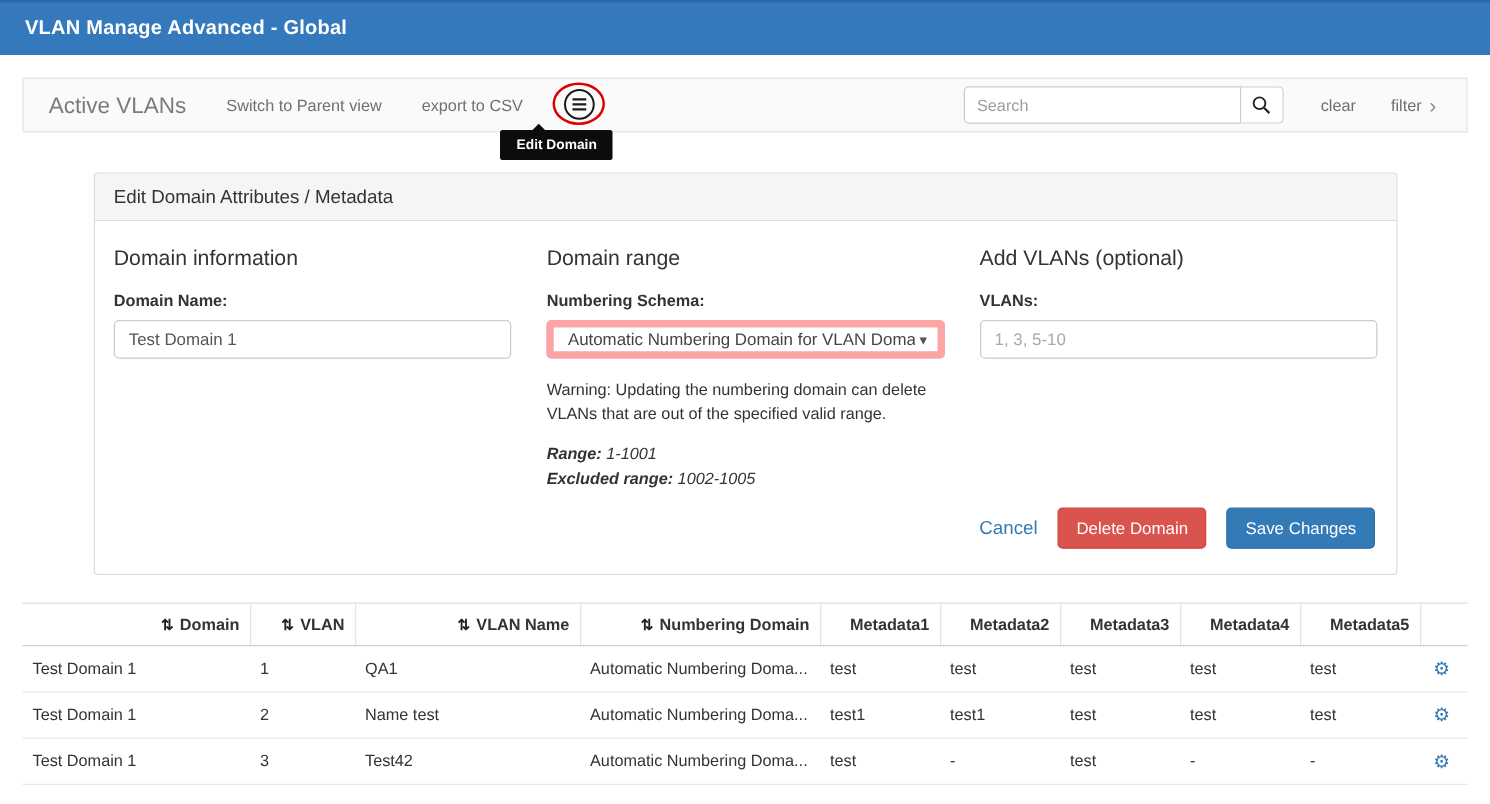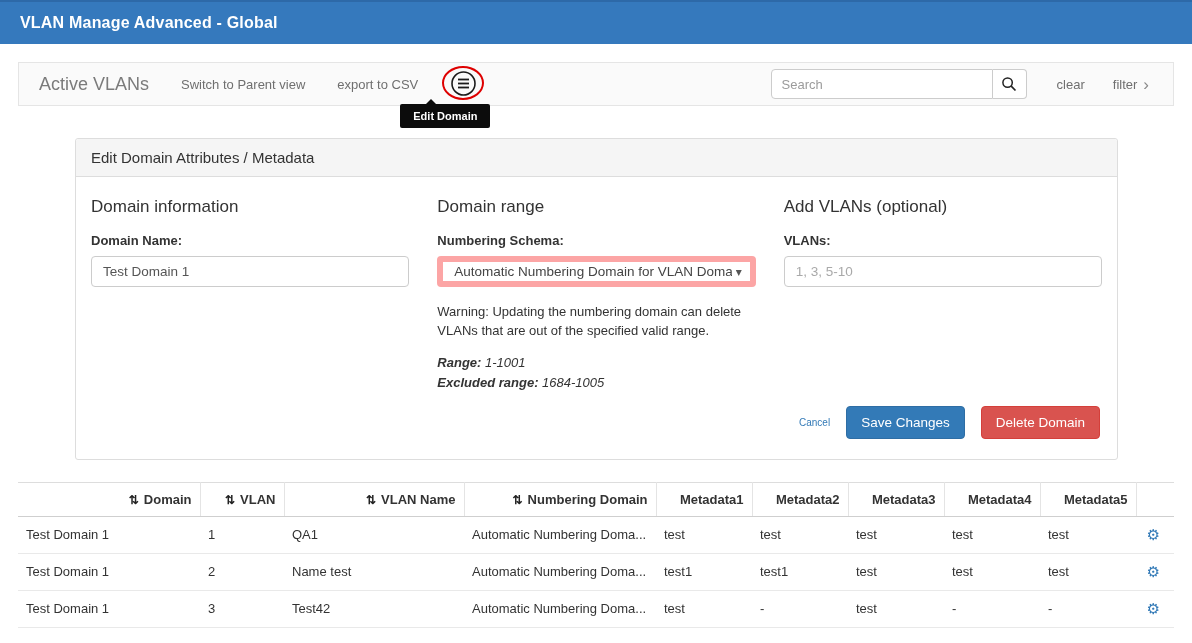--- a/index.html
+++ b/index.html
@@ -56,21 +56,21 @@
          display:flex; align-items:center; justify-content:space-between; cursor:pointer; }
   .sel-text { white-space:nowrap; overflow:hidden; }
   .sel-caret { color:#555; font-size:12px; margin-left:4px; flex:none; }
   .warn { margin-top:16px; font-size:13px; color:#333; line-height:1.45; }
   .range-line { margin-top:14px; font-size:13px; color:#333;font-style:italic; }
   .range-line + .range-line { margin-top:5px; }
   .b { font-weight:700; }
   .note { margin-top:12px; font-size:13px; color:#333; line-height:1.5; }
   .actions { display:flex; justify-content:flex-end; align-items:center; gap:16px;
              margin-top:16px; padding-right:2px; }
-  .cancel { color:#337ab7; font-size:10px; cursor:pointer; text-decoration:none; }
+  .cancel { color:#337ab7; font-size:15px; cursor:pointer; text-decoration:none; }
   .btn { font-size:13.5px; color:#fff; padding:8px 14px; border-radius:4px;
          border:1px solid transparent; cursor:pointer; }
   .btn-danger { background:#d9534f; border-color:#d43f3a; }
   .btn-primary { background:#337ab7; border-color:#2e6da4; }
 
   
   .vlan-table { margin:22px 18px 0; width:1156px; border-collapse:collapse; font-size:13px; }
   .vlan-table th { text-align:right; color:#333; font-weight:700; padding:9px 8px;
                    border-top:1px solid #ddd; border-bottom:1px solid #cfcfcf;
                    white-space:nowrap; }
@@ -143,36 +143,36 @@
           <label class="fld-label">Numbering Schema:</label>
           <div class="sel">
             <span class="sel-text">Automatic Numbering Domain for VLAN Doma</span>
             <span class="sel-caret">▾</span>
           </div>
           <div class="warn">Warning: Updating the numbering domain can delete VLANs that are out of the specified valid range.</div>
           <div class="range-line">
             <span class="b">Range:</span><span> 1-1001</span>
           </div>
           <div class="range-line">
-            <span class="b">Excluded range:</span><span> 1684-1005</span>
+            <span class="b">Excluded range:</span><span> 1002-1005</span>
           </div>
         </div>
 
         <div class="col">
           <div class="col-h">Add VLANs (optional)</div>
           <label class="fld-label">VLANs:</label>
           <input class="txt-input" type="text" placeholder="1, 3, 5-10" style="">
         </div>
 
       </div>
 
       <div class="actions">
         <a class="cancel">Cancel</a>
+        <button class="btn btn-danger">Delete Domain</button>
         <button class="btn btn-primary">Save Changes</button>
-        <button class="btn btn-danger">Delete Domain</button>
       </div>
     </div>
   </section>
 
   <table class="vlan-table">
     <colgroup>
       <col style="width:182px">
         <col style="width:84px">
         <col style="width:180px">
         <col style="width:192px">

